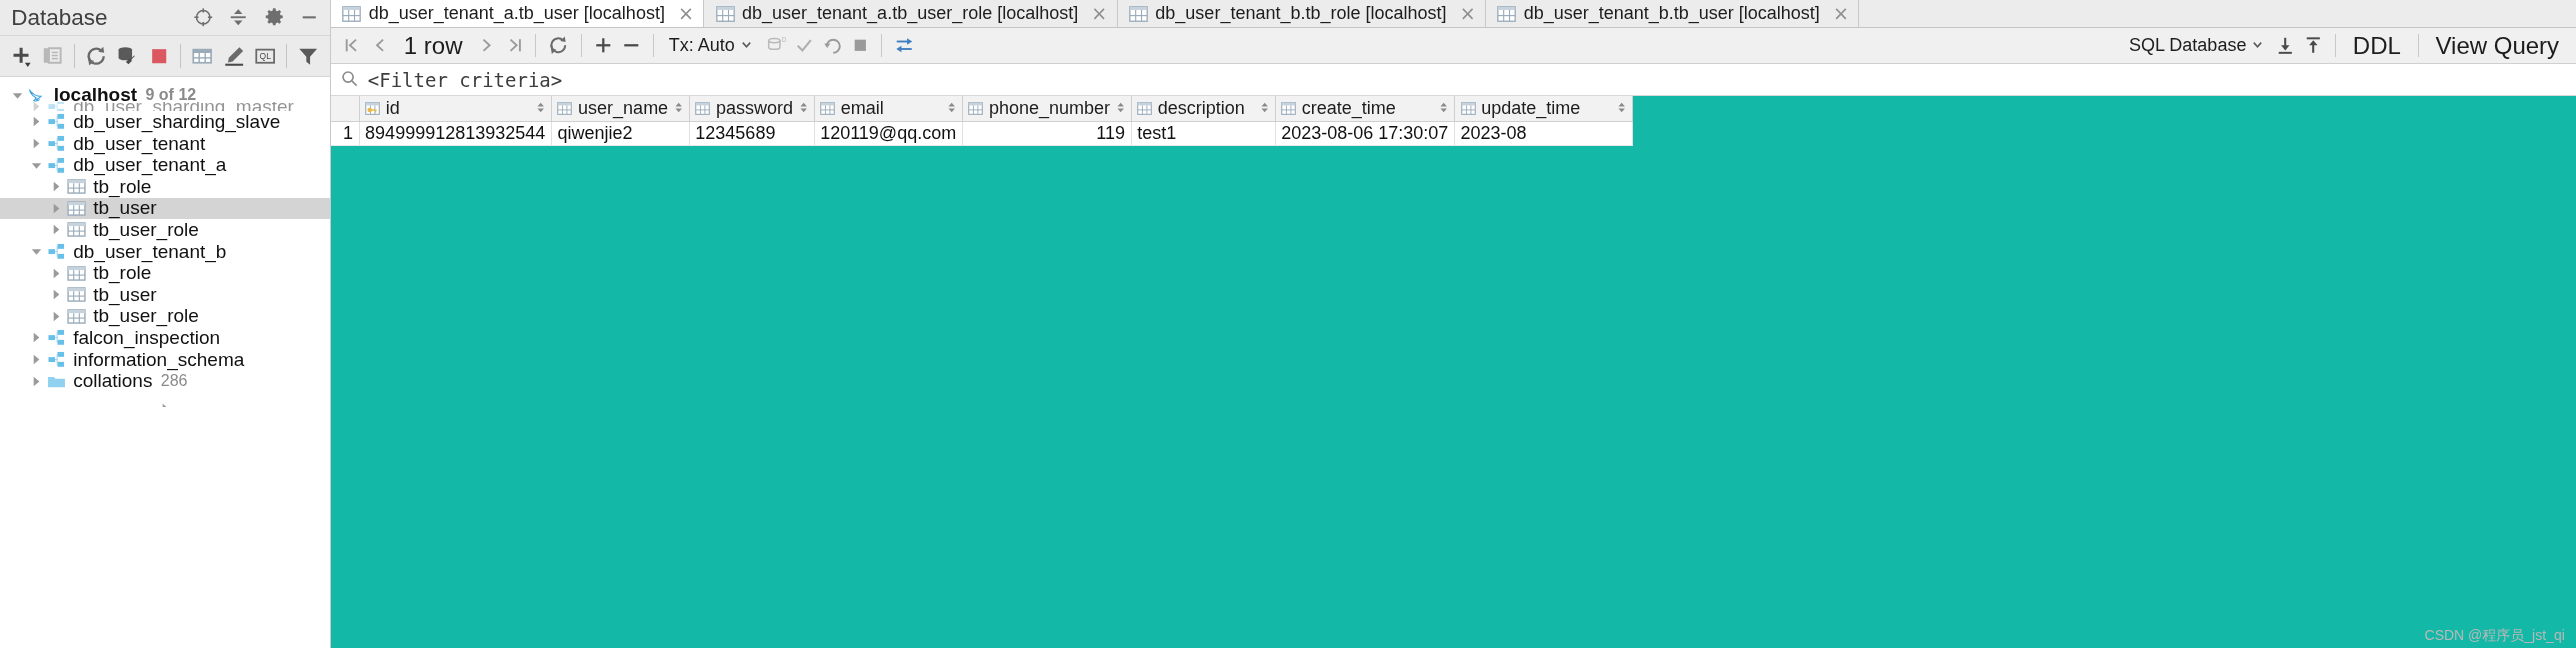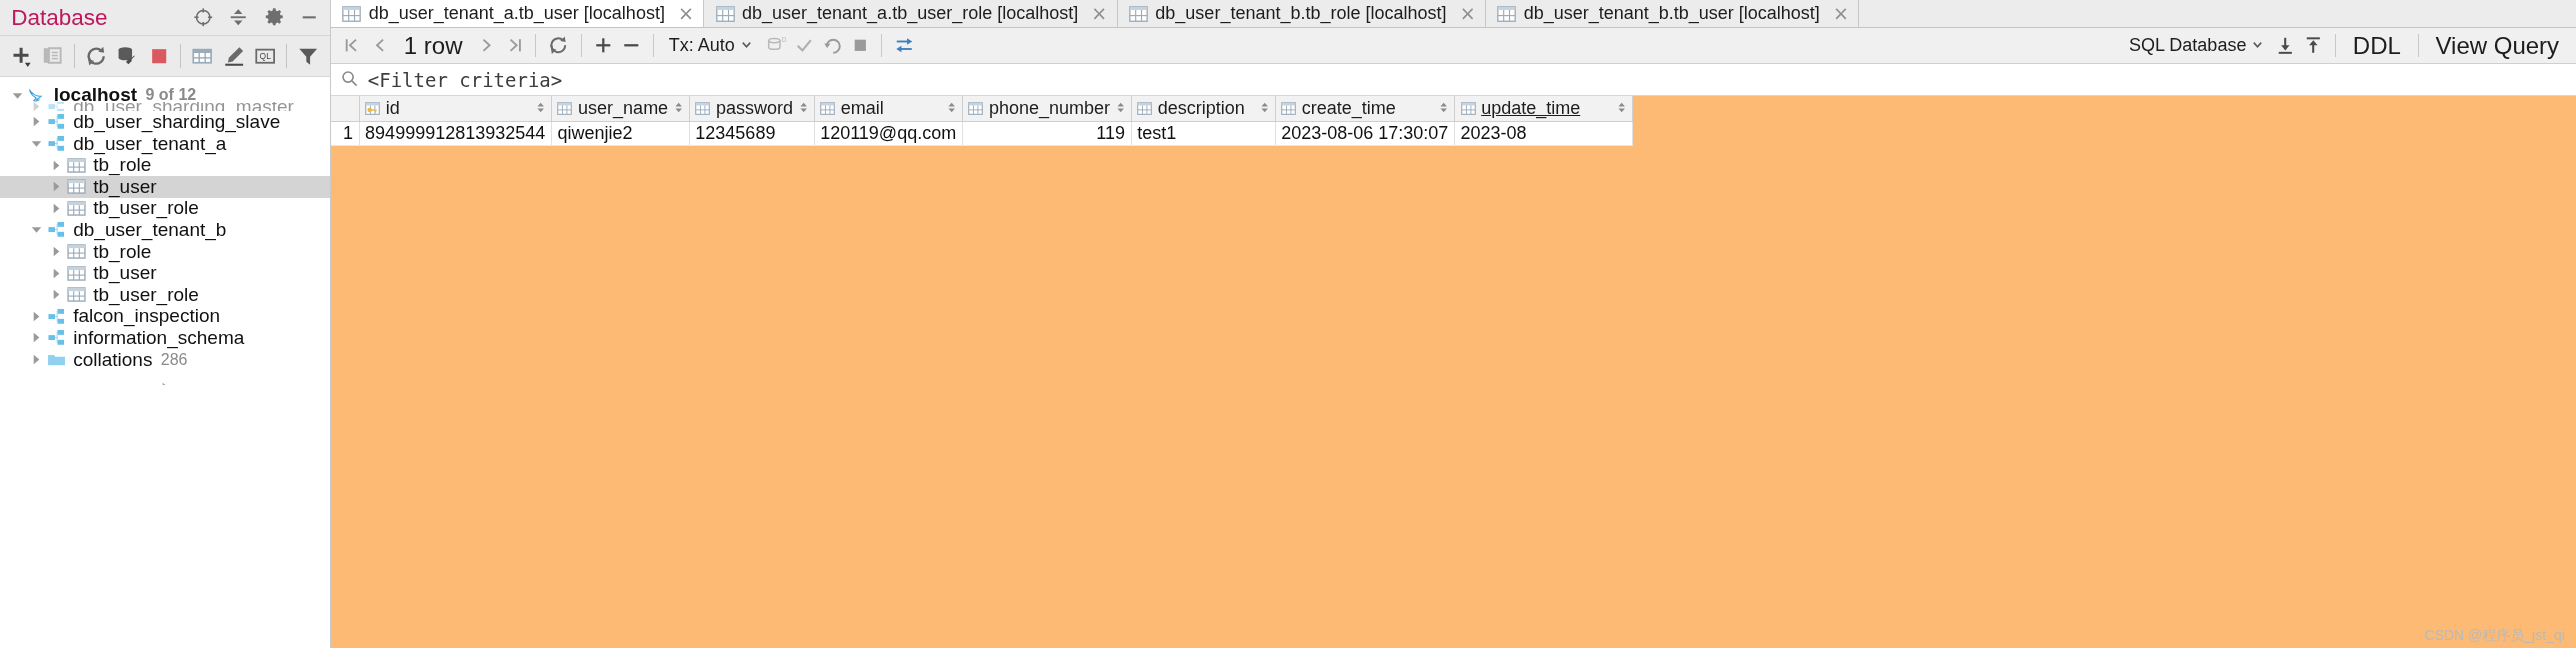--- a/index.html
+++ b/index.html
@@ -23,21 +23,21 @@
     position: relative;
   }
   #sidebar-titlebar {
     height: 36px; flex: 0 0 36px;
     background: #ebebeb;
     display: flex; align-items: center;
     padding: 0 9.4px 0 11.2px;
     border-bottom: 0.9px solid #d6d6d6;
   }
   #sidebar-title {
-    font-size: 22.5px; color: #be185d;
+    font-size: 22.5px; color: #404040;
     letter-spacing: 0px;
     flex: 1 1 auto;
     white-space: nowrap;
   }
   .titlebar-icons { display: flex; align-items: center; gap: 13px; }
   .tb-ico { width: 22.5px; height: 22.5px; display: block; }
 
   #sidebar-toolbar {
     height: 41px; flex: 0 0 41px;
     background: #ebebeb;
@@ -155,21 +155,21 @@
     padding: 0 9.4px;
     border-bottom: 0.9px solid #d7d7d7;
     gap: 8.4px;
   }
   #filter-text {
     font-size: 19px; color: #3d3d3d;
     font-family: "DejaVu Sans Mono", monospace;
   }
 
   
-  #grid-wrap { flex: 1 1 auto; overflow: hidden; background: #fdba74; }
+  #grid-wrap { flex: 1 1 auto; overflow: hidden; background: #14b8a6; }
   table.grid {
     border-collapse: collapse;
     table-layout: fixed;
     font-size: 18px;
   }
   table.grid th {
     background: #f2f2f2;
     border-right: 0.9px solid #cfcfcf;
     border-bottom: 0.9px solid #cfcfcf;
     height: 25px;
@@ -360,20 +360,37 @@
         </span>
         <span class="node-icon">
           <svg width="19" height="17" viewBox="0 0 20 18">
             <rect x="11" y="1" width="7" height="5.2" fill="#68c0e8"></rect>
             <rect x="1.5" y="6.5" width="7" height="5.2" fill="#68c0e8"></rect>
             <rect x="11" y="11.5" width="7" height="5.2" fill="#68c0e8"></rect>
             <path d="M8.5 9h2.2V3.6h.4M10.7 9v5.1h.4" fill="none" stroke="#9bd3ec" stroke-width="1.1"></path>
           </svg>
         </span>
         <span class="node-label">db_user_sharding_slave</span>
+      </div>
+      <div class="tree-row">
+        <div style="flex: 0 0 27px; height: 0.9px;"></div>
+        <span class="arrow">
+          <svg width="15" height="15" viewBox="0 0 16 16">
+            <polygon points="5,3 11,8 5,13" fill="#9a9a9a"></polygon>
+          </svg>
+        </span>
+        <span class="node-icon">
+          <svg width="19" height="17" viewBox="0 0 20 18">
+            <rect x="11" y="1" width="7" height="5.2" fill="#68c0e8"></rect>
+            <rect x="1.5" y="6.5" width="7" height="5.2" fill="#68c0e8"></rect>
+            <rect x="11" y="11.5" width="7" height="5.2" fill="#68c0e8"></rect>
+            <path d="M8.5 9h2.2V3.6h.4M10.7 9v5.1h.4" fill="none" stroke="#9bd3ec" stroke-width="1.1"></path>
+          </svg>
+        </span>
+        <span class="node-label">db_user_tenant</span>
       </div>
       <div class="tree-row">
         <div style="flex: 0 0 27px; height: 0.9px;"></div>
         <span class="arrow">
           <svg width="15" height="15" viewBox="0 0 16 16">
             <polygon points="3,5.5 13,5.5 8,11.5" fill="#9a9a9a"></polygon>
           </svg>
         </span>
         <span class="node-icon">
           <svg width="19" height="17" viewBox="0 0 20 18">
@@ -878,21 +895,21 @@
                     <line x1="0.7" y1="8.5" x2="15.3" y2="8.5" stroke="#9aabba" stroke-width="1"></line>
                   </svg>
                 </span>
                 <span class="th-label">create_time</span>
                 <span class="th-sort"><svg width="9.4" height="13" viewBox="0 0 10 14">
                     <polygon points="5,2 8.5,6 1.5,6" fill="#8a8a8a"></polygon>
                     <polygon points="5,12 8.5,8 1.5,8" fill="#8a8a8a"></polygon>
                   </svg></span>
               </div>
             </th>
-            <th style="width: 178px; text-decoration: underline;">
+            <th style="width: 178px;">
               <div class="th-inner">
                 <span style="flex: 0 0 15px; display: flex; align-items: center;">
                   <svg width="15" height="13" viewBox="0 0 16 14">
                     <rect x="0.7" y="0.7" width="14.6" height="12.6" fill="#ffffff" stroke="#9aabba" stroke-width="1.2"></rect>
                     <rect x="0.7" y="0.7" width="14.6" height="3" fill="#c6d3dd"></rect>
                     <line x1="5.8" y1="3.7" x2="5.8" y2="13.3" stroke="#9aabba" stroke-width="1"></line>
                     <line x1="10.6" y1="3.7" x2="10.6" y2="13.3" stroke="#9aabba" stroke-width="1"></line>
                     <line x1="0.7" y1="8.5" x2="15.3" y2="8.5" stroke="#9aabba" stroke-width="1"></line>
                   </svg>
                 </span>

